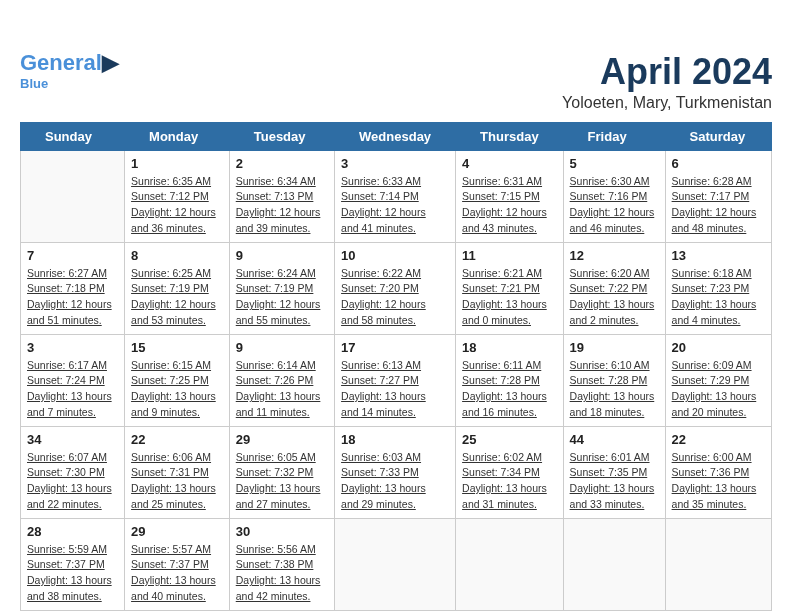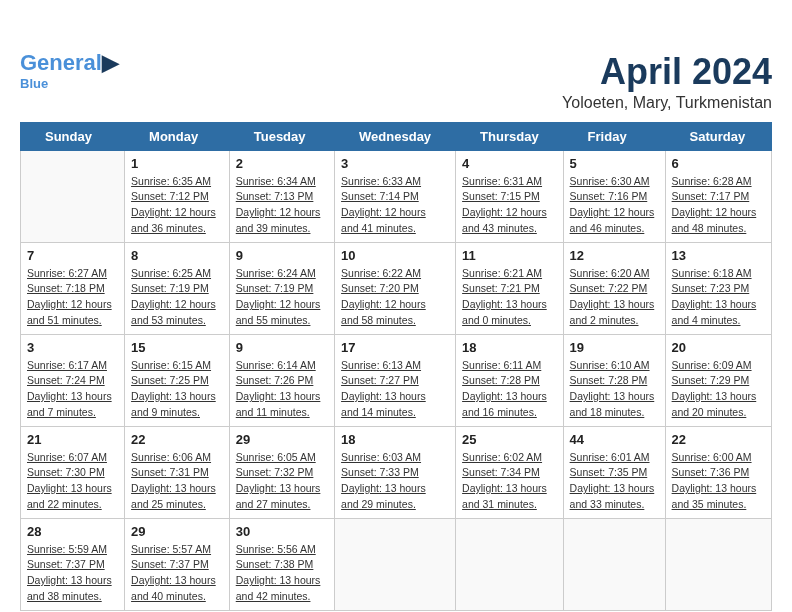--- a/index.html
+++ b/index.html
@@ -204,21 +204,21 @@
           <span class="day-num">19</span>
           <div class="day-info">Sunrise: 6:10 AM<br>Sunset: 7:28 PM<br>Daylight: 13 hours<br>and 18 minutes.</div>
         </td>
         <td>
           <span class="day-num">20</span>
           <div class="day-info">Sunrise: 6:09 AM<br>Sunset: 7:29 PM<br>Daylight: 13 hours<br>and 20 minutes.</div>
         </td>
       </tr>
       <tr class="week-row">
         <td>
-          <span class="day-num">21</span>
+          <span class="day-num">34</span>
           <div class="day-info">Sunrise: 6:07 AM<br>Sunset: 7:30 PM<br>Daylight: 13 hours<br>and 22 minutes.</div>
         </td>
         <td>
           <span class="day-num">22</span>
           <div class="day-info">Sunrise: 6:06 AM<br>Sunset: 7:31 PM<br>Daylight: 13 hours<br>and 25 minutes.</div>
         </td>
         <td>
           <span class="day-num">29</span>
           <div class="day-info">Sunrise: 6:05 AM<br>Sunset: 7:32 PM<br>Daylight: 13 hours<br>and 27 minutes.</div>
         </td>

